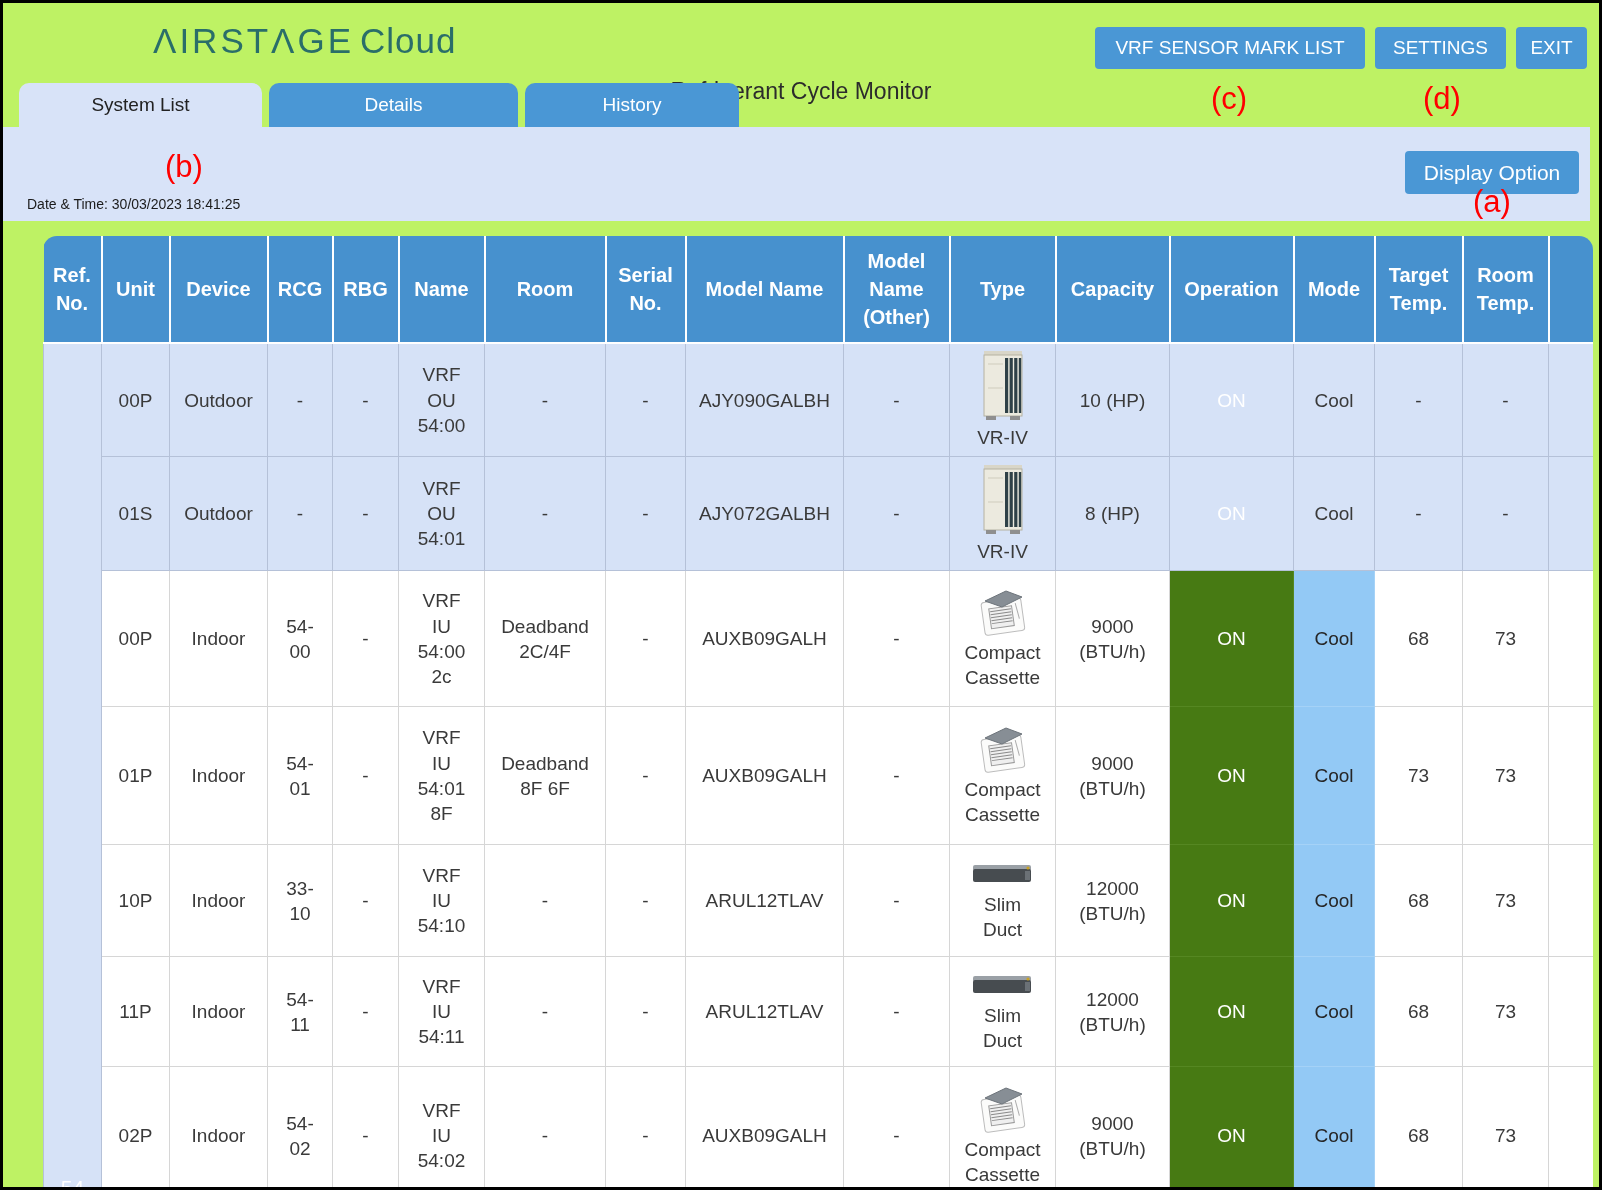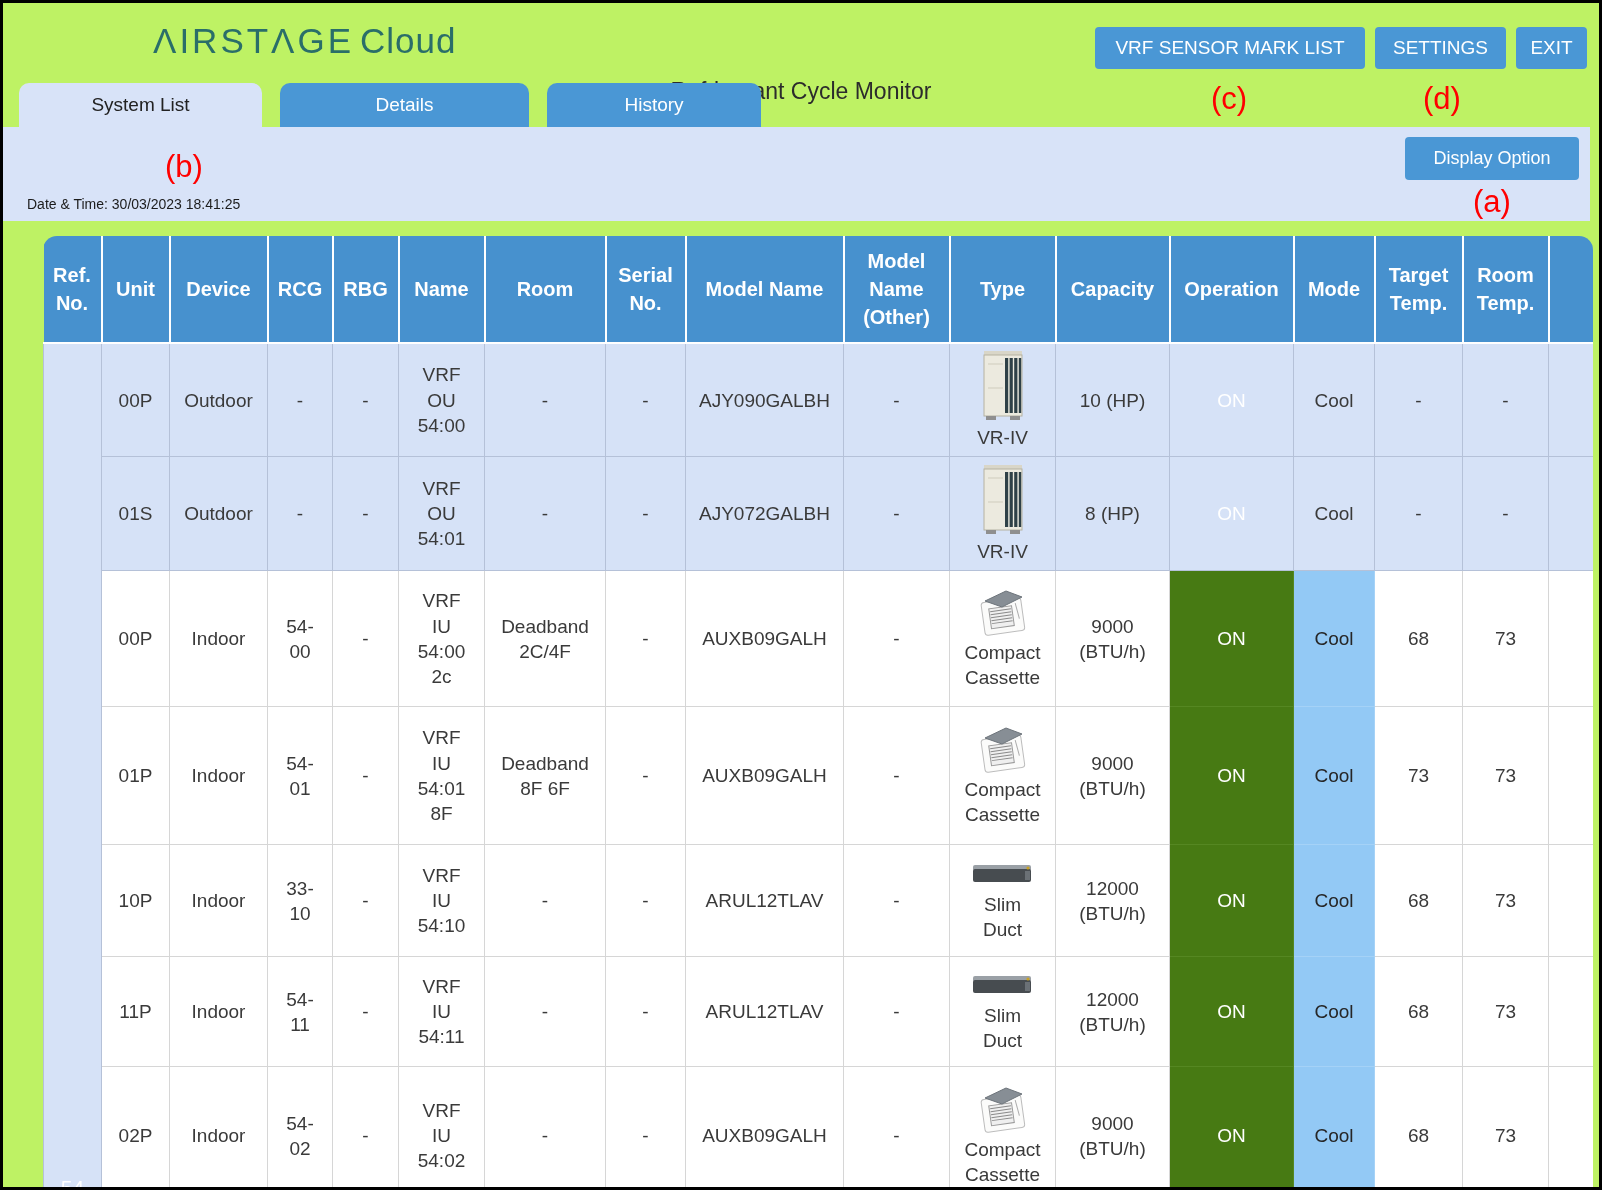--- a/index.html
+++ b/index.html
@@ -20,30 +20,30 @@
          font-size:19px; font-family:inherit; height:42px; cursor:pointer;
          display:flex; align-items:center; justify-content:center; white-space:nowrap; }
   .btn-vrf { width:270px; } .btn-settings { width:131px; } .btn-exit { width:71px; }
   
   .ann { position:absolute; color:#ff0000; font-size:31px; line-height:1; z-index:30; }
   .ann-a { left:1470px; top:183px; }
   .ann-b { left:162px;  top:148px; }
   .ann-c { left:1208px; top:80px; }
   .ann-d { left:1420px; top:80px; }
   
-  .tabs { position:absolute; left:16px; top:80px; display:flex; gap:18px; }
+  .tabs { position:absolute; left:16px; top:80px; display:flex; gap:7px; }
   .tab { height:44px; border-radius:10px 10px 0 0; font-size:19px;
          display:flex; align-items:center; justify-content:center; cursor:pointer; }
   .tab-1 { width:243px; } .tab-2 { width:249px; } .tab-3 { width:214px; }
   .tab.inactive { background:#4a97d5; color:#fff; }
   .tab.active   { background:#d8e3f8; color:#222; }
   
   .band { position:absolute; left:0; top:124px; right:9px; height:94px; background:#d8e3f8; }
   .datetime { position:absolute; left:24px; bottom:9px; font-size:14px; color:#1c1c1c; }
-  .btn-display { position:absolute; top:10px; right:11px; width:174px; height:43px; font-size:18px; }
+  .btn-display { position:absolute; top:24px; right:11px; width:174px; height:43px; font-size:21px; }
   
   .table-wrap { position:absolute; left:40px; top:233px; width:1550px;
                 overflow:hidden; border-radius:14px 14px 0 0; }
   table { border-collapse:collapse; table-layout:fixed; width:1665px; }
   th { background:#4791ce; color:#fff; font-size:20px; font-weight:bold;
        height:107px; text-align:center; vertical-align:middle; line-height:1.4;
        padding:4px 6px; border-left:2px solid #fff; border-bottom:2px solid #fff; }
   th:first-child { border-left:none; }
   td { text-align:center; vertical-align:middle; font-size:19px; color:#3a3a3a;
        line-height:1.32; padding:6px 5px; }

